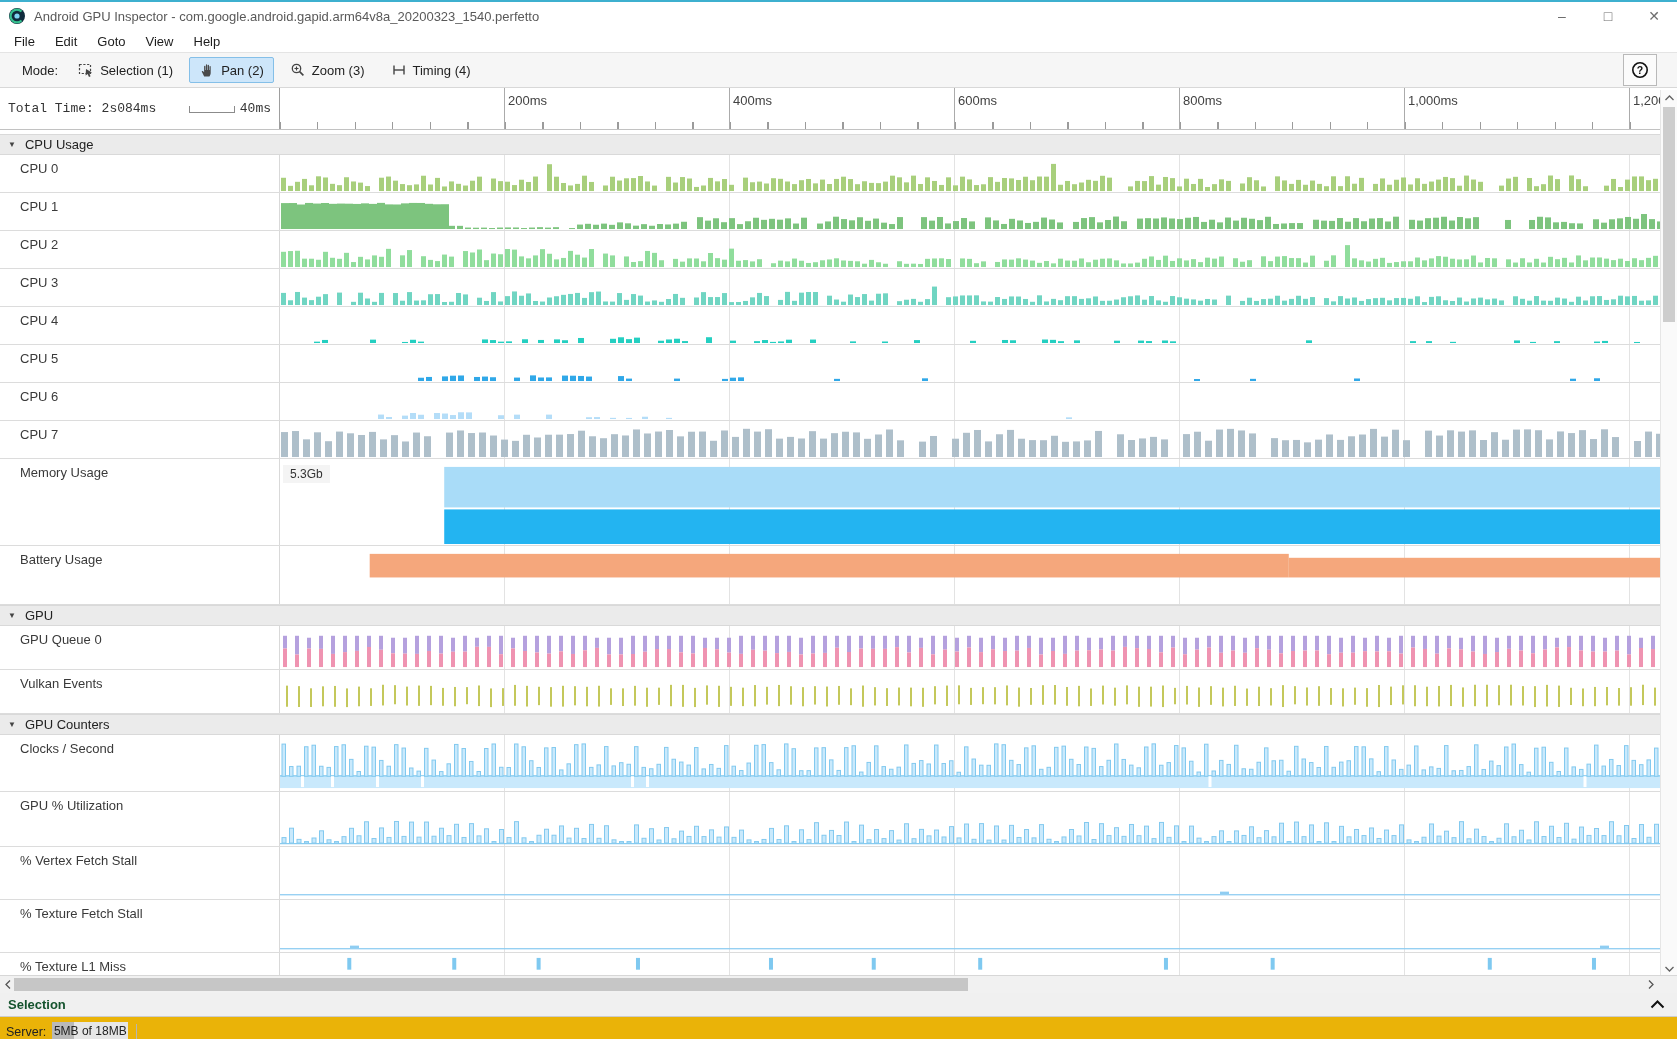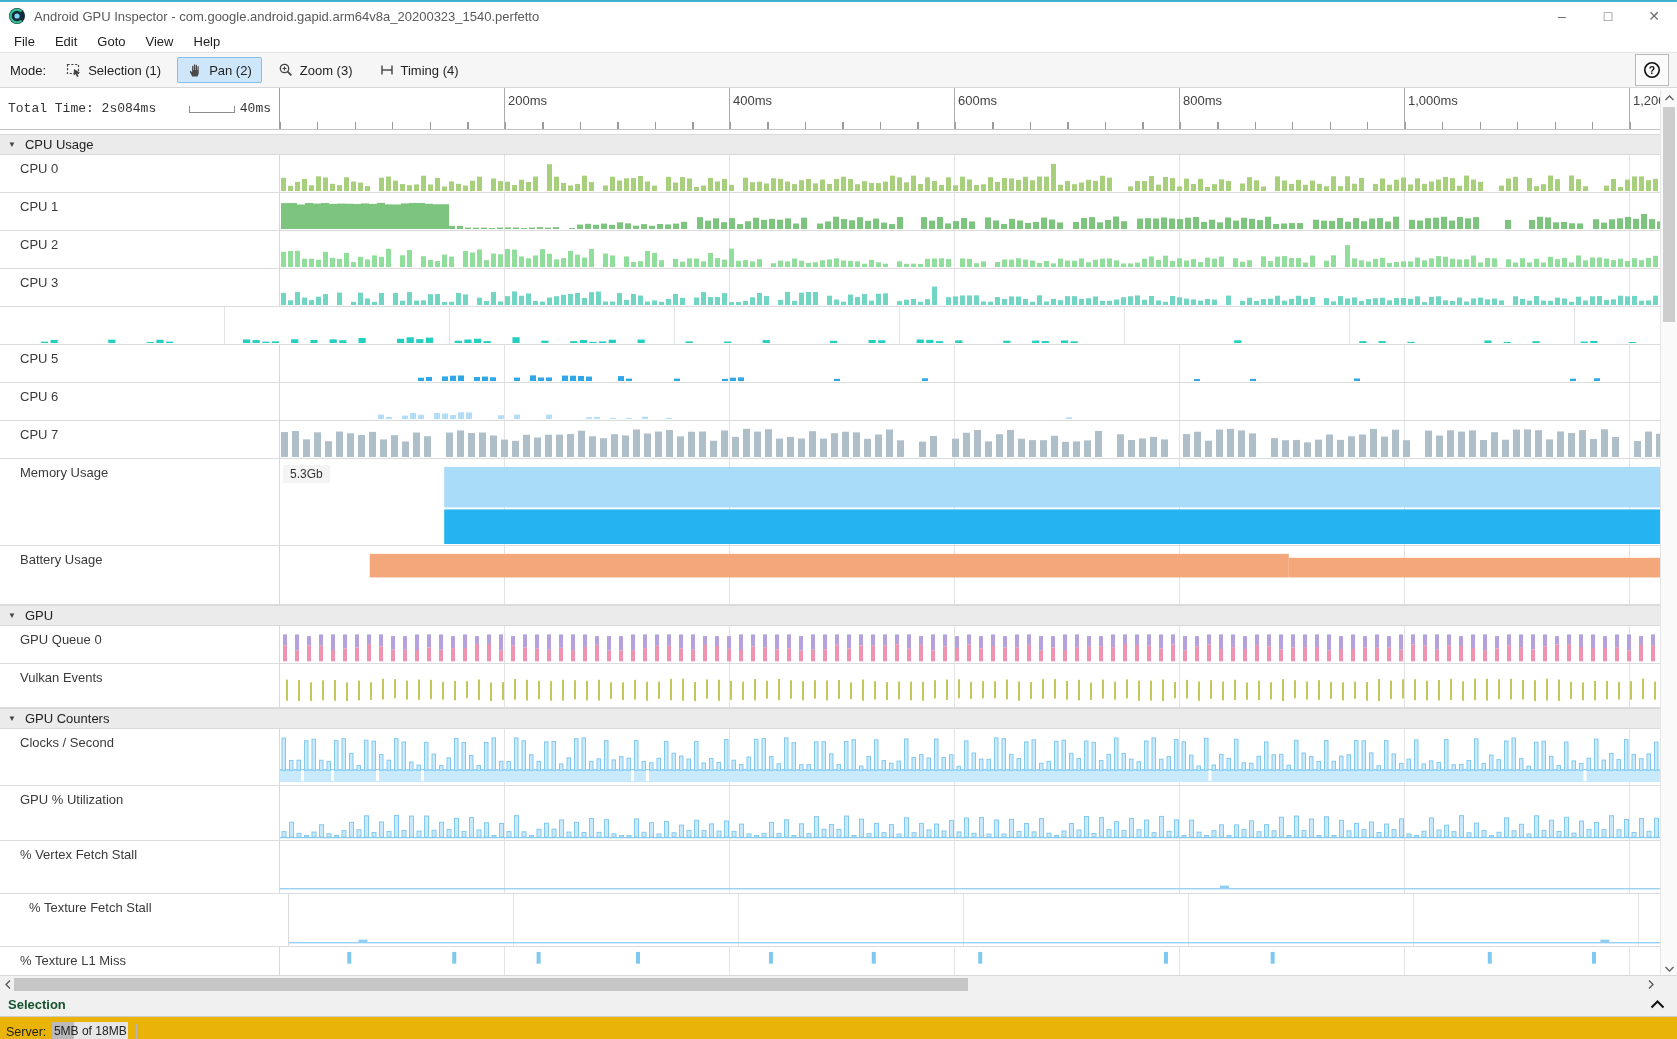--- a/index.html
+++ b/index.html
@@ -10,21 +10,21 @@
   .app-icon{margin:0 8px 0 8px;display:flex;align-items:center;}
   .title-text{font-size:13px;color:#595959;}
   .win-controls{margin-left:auto;display:flex;height:100%;}
   .win-btn{width:46px;display:flex;align-items:center;justify-content:center;
            font-size:14px;color:#6e6e6e;cursor:default;}
   
   .menubar{height:22px;display:flex;align-items:center;background:#fff;padding-left:4px;}
   .menu-item{font-size:13px;color:#1d1d1d;padding:2px 10px;}
   
   .toolbar{height:36px;display:flex;align-items:center;background:#f6f6f6;
-           border-top:1px solid #e4e4e4;border-bottom:1px solid #d8d8d8;box-sizing:border-box;padding:0 6px;}
+           border-top:1px solid #e4e4e4;border-bottom:1px solid #d8d8d8;box-sizing:border-box;padding:0 18px;}
   .mode-label{font-size:13px;color:#222;margin:0 10px 0 4px;}
   .tb-buttons{display:flex;align-items:center;gap:6px;}
   .tb-btn{display:flex;align-items:center;gap:6px;font-size:13px;color:#222;
           padding:4px 9px;border:1px solid transparent;border-radius:2px;background:transparent;
           font-family:inherit;}
   .tb-btn.active{background:#cde6fa;border-color:#84bfe8;}
   .tb-btn .ic{display:flex;align-items:center;}
   .spacer{flex:1;}
   .help-btn{width:32px;height:30px;display:flex;align-items:center;justify-content:center;
             background:#fbfbfb;border:1px solid #b9b9b9;margin-right:2px;}
@@ -913,20 +913,21 @@
             <rect x="1338" y="27.424358109710738" width="5" height="9.575641890289262" fill="#70d5c2"></rect>
             <rect x="1345" y="28.101625462528318" width="5" height="8.898374537471682" fill="#70d5c2"></rect>
             <rect x="1352" y="27.66139371902682" width="5" height="9.338606280973181" fill="#70d5c2"></rect>
             <rect x="1359" y="32.56491614389233" width="5" height="4.435083856107667" fill="#70d5c2"></rect>
             <rect x="1366" y="32.27092062984593" width="5" height="4.729079370154068" fill="#70d5c2"></rect>
             <rect x="1373" y="27.42326968535781" width="5" height="9.576730314642191" fill="#70d5c2"></rect>
           </svg>
         </div>
       </div>
       <div class="track-row" style="height: 38px;">
+        <div class="label-cell"><span>CPU 4</span></div>
         <div class="chart-cell">
           <svg viewBox="0 0 1380 38" preserveAspectRatio="none">
             <rect x="34" y="35.58456617756747" width="6" height="1.415433822432533" fill="#24cfc1"></rect>
             <rect x="42" y="33.8395974682644" width="6" height="3.160402531735599" fill="#24cfc1"></rect>
             <rect x="90" y="33.51544834510423" width="6" height="3.4845516548957676" fill="#24cfc1"></rect>
             <rect x="122" y="35.90146638080478" width="6" height="1.0985336191952229" fill="#24cfc1"></rect>
             <rect x="130" y="33.655048126587644" width="6" height="3.344951873412356" fill="#24cfc1"></rect>
             <rect x="138" y="35.543894135858864" width="6" height="1.4561058641411364" fill="#24cfc1"></rect>
             <rect x="202" y="33.299027473898605" width="6" height="3.7009725261013955" fill="#24cfc1"></rect>
             <rect x="210" y="33.95818022196181" width="6" height="3.041819778038189" fill="#24cfc1"></rect>
@@ -1185,21 +1186,21 @@
           <svg viewBox="0 0 1380 59" preserveAspectRatio="none">
             <rect x="89.7" y="8" width="919.0799999999999" height="24" fill="#f5a77c"></rect>
             <rect x="1008.78" y="12" width="371.22" height="20" fill="#f5a77c"></rect>
           </svg>
         </div>
       </div>
       <div class="section-row">
         <span class="tri">▼</span>
         <span>GPU</span>
       </div>
-      <div class="track-row" style="height: 38px;">
+      <div class="track-row" style="height: 44px;">
         <div class="label-cell"><span>GPU Queue 0</span></div>
         <div class="chart-cell">
           <svg viewBox="0 0 1380 44" preserveAspectRatio="none">
             <rect x="3" y="10" width="4" height="13.018222137168049" fill="#b5a1de"></rect>
             <rect x="3" y="23.01822213716805" width="4" height="18.98177786283195" fill="#ef93b1"></rect>
             <rect x="15" y="10" width="4" height="19.17940069437027" fill="#b5a1de"></rect>
             <rect x="15" y="29.17940069437027" width="4" height="12.820599305629731" fill="#ef93b1"></rect>
             <rect x="27" y="12" width="4" height="11.031371514126658" fill="#b5a1de"></rect>
             <rect x="27" y="23.031371514126658" width="4" height="18.968628485873342" fill="#ef93b1"></rect>
             <rect x="39" y="10" width="4" height="13.424950628355145" fill="#b5a1de"></rect>
@@ -1950,21 +1951,21 @@
       </div>
       <div class="track-row" style="height: 53px;">
         <div class="label-cell"><span>% Vertex Fetch Stall</span></div>
         <div class="chart-cell">
           <svg viewBox="0 0 1380 53" preserveAspectRatio="none">
             <rect x="0" y="48" width="1380" height="1.3" fill="#8fcdf2"></rect>
             <rect x="940" y="45.5" width="9" height="2.5" fill="#8fcdf2"></rect>
           </svg>
         </div>
       </div>
-      <div class="track-row" style="height: 53px; padding-left: 9px;">
+      <div class="track-row" style="height: 53px;">
         <div class="label-cell"><span>% Texture Fetch Stall</span></div>
         <div class="chart-cell">
           <svg viewBox="0 0 1380 53" preserveAspectRatio="none">
             <rect x="0" y="49" width="1380" height="1.3" fill="#8fcdf2"></rect>
             <rect x="70" y="46.5" width="9" height="2.5" fill="#8fcdf2"></rect>
             <rect x="1320" y="46.5" width="9" height="2.5" fill="#8fcdf2"></rect>
           </svg>
         </div>
       </div>
       <div class="track-row" style="height: 53px;">

